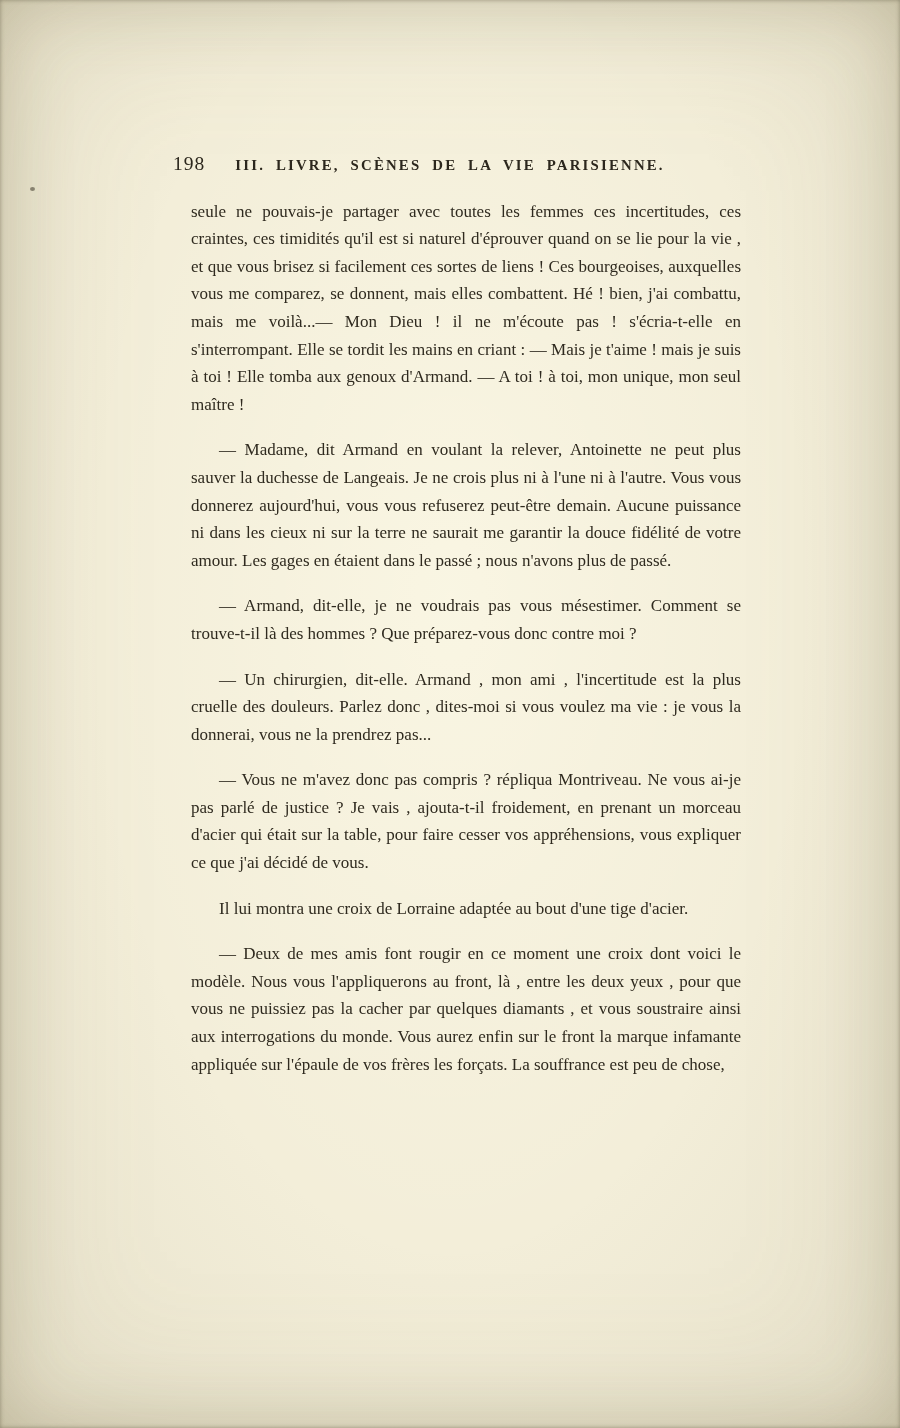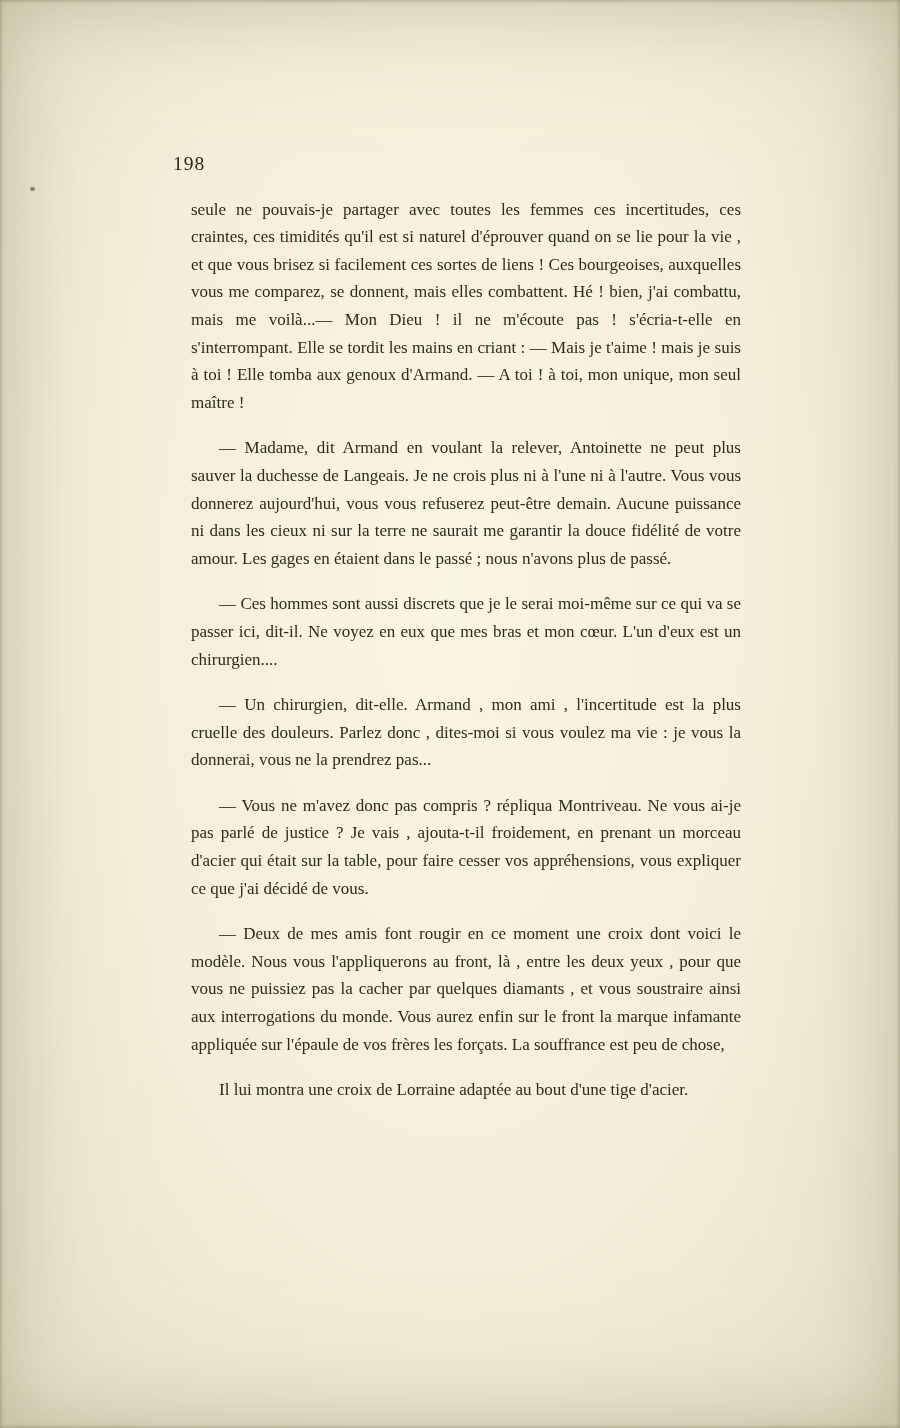--- a/index.html
+++ b/index.html
@@ -79,25 +79,26 @@
 </head>
 <body>
 
 <div class="scan-canvas">
   <div class="paper-vignette"></div>
   <div class="scan-speck"></div>
 
   <div class="text-block">
     <div class="page-header">
       <span class="page-number">198</span>
+      <span class="running-title">III. LIVRE, SCÈNES DE LA VIE PARISIENNE.</span>
     </div>
 
     <div class="body-text">
       <p class="continuation">seule ne pouvais-je partager avec toutes les femmes ces incertitudes, ces craintes, ces timidités qu'il est si naturel d'éprouver quand on se lie pour la vie , et que vous brisez si facilement ces sortes de liens ! Ces bourgeoises, auxquelles vous me comparez, se donnent, mais elles combattent. Hé ! bien, j'ai combattu, mais me voilà...— Mon Dieu ! il ne m'écoute pas ! s'écria-t-elle en s'interrompant. Elle se tordit les mains en criant : — Mais je t'aime ! mais je suis à toi ! Elle tomba aux genoux d'Armand. — A toi ! à toi, mon unique, mon seul maître !</p>
       <p>— Madame, dit Armand en voulant la relever, Antoinette ne peut plus sauver la duchesse de Langeais. Je ne crois plus ni à l'une ni à l'autre. Vous vous donnerez aujourd'hui, vous vous refuserez peut-être demain. Aucune puissance ni dans les cieux ni sur la terre ne saurait me garantir la douce fidélité de votre amour. Les gages en étaient dans le passé ; nous n'avons plus de passé.</p>
-      <p>— Ces hommes sont aussi discrets que je le serai moi-même sur ce qui va se passer ici, dit-il. Ne voyez en eux que mes bras et mon cœur. L'un d'eux est un chirurgien....</p>
+      <p>— Armand, dit-elle, je ne voudrais pas vous mésestimer. Comment se trouve-t-il là des hommes ? Que préparez-vous donc contre moi ?</p>
       <p>— Un chirurgien, dit-elle. Armand , mon ami , l'incertitude est la plus cruelle des douleurs. Parlez donc , dites-moi si vous voulez ma vie : je vous la donnerai, vous ne la prendrez pas...</p>
       <p>— Vous ne m'avez donc pas compris ? répliqua Montriveau. Ne vous ai-je pas parlé de justice ? Je vais , ajouta-t-il froidement, en prenant un morceau d'acier qui était sur la table, pour faire cesser vos appréhensions, vous expliquer ce que j'ai décidé de vous.</p>
+      <p>Il lui montra une croix de Lorraine adaptée au bout d'une tige d'acier.</p>
       <p>— Deux de mes amis font rougir en ce moment une croix dont voici le modèle. Nous vous l'appliquerons au front, là , entre les deux yeux , pour que vous ne puissiez pas la cacher par quelques diamants , et vous soustraire ainsi aux interrogations du monde. Vous aurez enfin sur le front la marque infamante appliquée sur l'épaule de vos frères les forçats. La souffrance est peu de chose,</p>
-      <p>Il lui montra une croix de Lorraine adaptée au bout d'une tige d'acier.</p>
     </div>
   </div>
 </div>
 
 </body></html>

